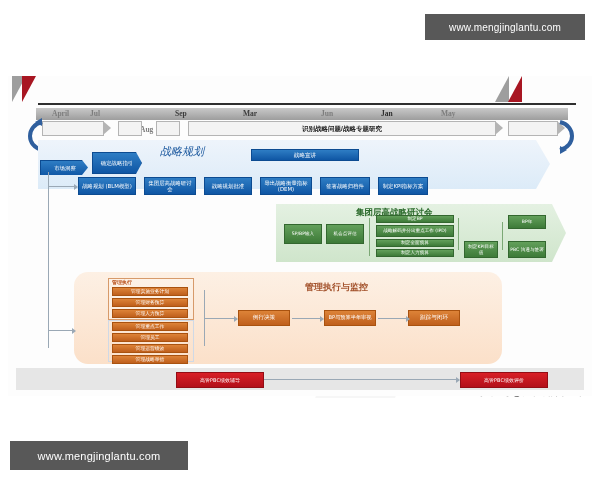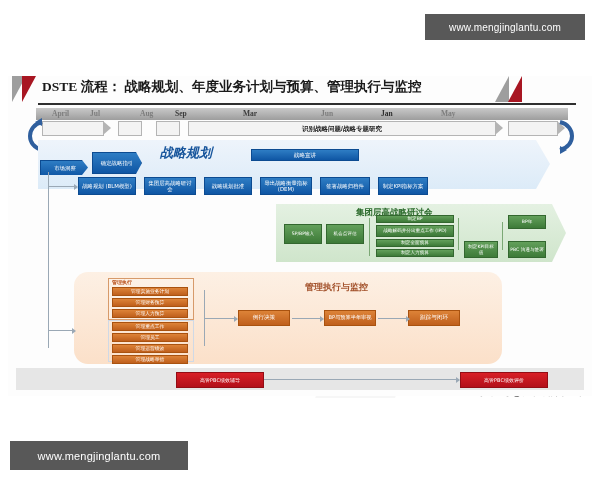--- a/index.html
+++ b/index.html
@@ -72,21 +72,21 @@
   #arc-left{position:absolute;left:12px;top:42px;width:26px;height:36px;}
   #arc-right{position:absolute;left:548px;top:42px;width:26px;height:36px;}
 
   
   #blue-band{
     position:absolute;left:30px;top:64px;width:512px;height:49px;
     background:linear-gradient(180deg,#eef4fb,#dcebf8);
     clip-path:polygon(0 0,498px 0,512px 24px,498px 49px,0 49px);
   }
   #blue-title{
-    position:absolute;left:152px;top:68px;font-size:13px;font-weight:bold;color:#17559c;
+    position:absolute;left:152px;top:68px;font-size:11px;font-weight:normal;color:#17559c;
     font-style:italic;font-family:"Liberation Serif","DejaVu Serif",serif;
   }
   .bx{
     position:absolute;background:linear-gradient(180deg,#2e7dc4,#0f56a4);
     border:1px solid #0c4b91;color:#ffffff;font-size:5.4px;line-height:6.4px;
     text-align:center;display:flex;align-items:center;justify-content:center;
     padding:1px;box-sizing:border-box;font-family:"DejaVu Sans",sans-serif;
   }
   #bx-insight{
     position:absolute;left:32px;top:84px;width:48px;height:15px;
@@ -175,28 +175,27 @@
 <div id="wm-bottom" class="wm-box">www.mengjinglantu.com</div>
 <div id="wm-sohu">搜狐号@无忧知识星球</div>
 
 <div id="slide">
 
   <div id="title-bar">
     <div class="tri" id="tri-l1"></div>
     <div class="tri" id="tri-l2"></div>
     <div class="tri" id="tri-r1"></div>
     <div class="tri" id="tri-r2"></div>
-    <div id="title-text">DSTE 流程： 战略规划、年度业务计划与预算、管理执行与监控</div>
   </div>
   <div id="title-rule"></div>
 
   <div id="timeline">
     <div class="month" style="left:16px;">April</div>
     <div class="month" style="left:54px;">Jul</div>
-    <div class="month" style="left:104px;">Aug</div>
+    <div class="month" style="left:104px;margin-top:16px;">Aug</div>
     <div class="month" style="left:139px;color:#3d3d3d;">Sep</div>
     <div class="month" style="left:207px;color:#3d3d3d;">Mar</div>
     <div class="month" style="left:285px;">Jun</div>
     <div class="month" style="left:345px;color:#2e2e2e;">Jan</div>
     <div class="month" style="left:405px;">May</div>
   </div>
 
   <div id="tl-row">
     <div class="tl-arrow" style="left:6px;width:60px;"></div>
     <div class="tl-cell" style="left:82px;width:22px;"></div>

